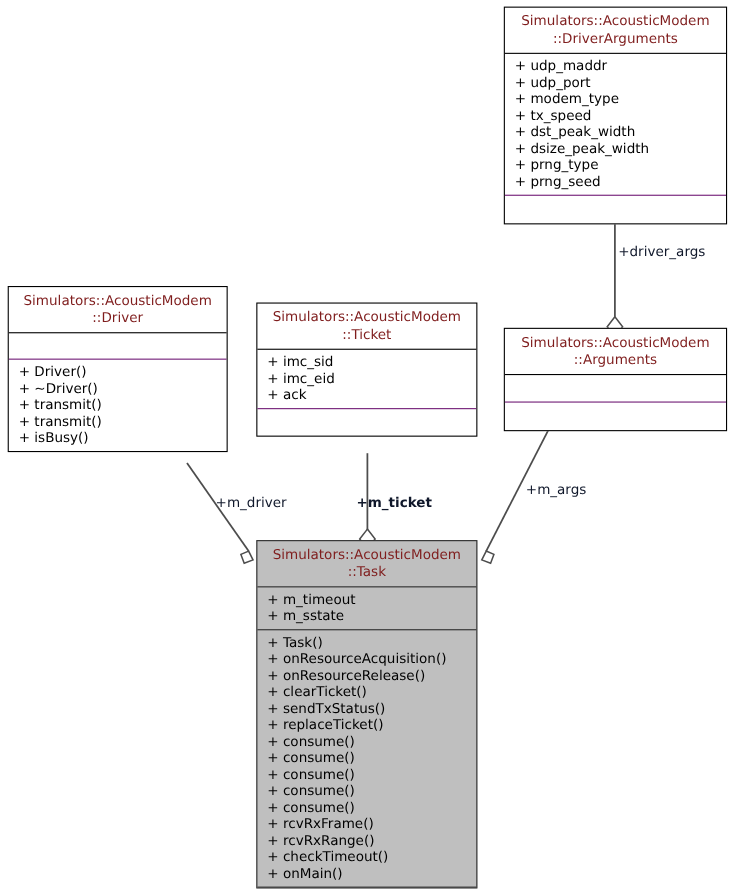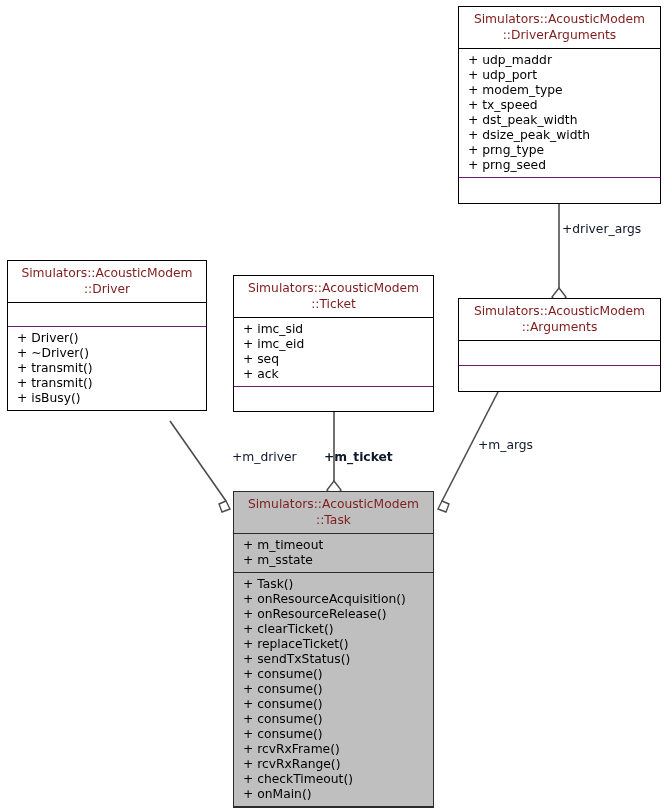--- a/index.html
+++ b/index.html
@@ -95,21 +95,21 @@
       <polygon points="334,481 327,490 334,499 341,490" fill="#ffffff" stroke="#4d4d4d" stroke-width="1.4"></polygon>
     </g>
 
     <g>
       <line x1="500" y1="388" x2="442" y2="501" stroke="#4d4d4d" stroke-width="1.6"></line>
       <polygon points="442,501 438,509 446,512 449,504" fill="#ffffff" stroke="#4d4d4d" stroke-width="1.4"></polygon>
     </g>
   </svg>
 
   <div class="edge-label" style="left:562px; top:222px;">+driver_args</div>
-  <div class="edge-label" style="left:196px; top:450px;margin-left:36px;">+m_driver</div>
+  <div class="edge-label" style="left:196px; top:450px;">+m_driver</div>
   <div class="edge-label" style="left:324px; top:450px;font-weight:bold;">+m_ticket</div>
   <div class="edge-label" style="left:478px; top:438px;">+m_args</div>
 
   <div class="uml-class" style="left:458px; top:6px; width:203px;">
     <div class="uml-title">Simulators::AcousticModem
 ::DriverArguments</div>
     <div class="uml-section">
       <div class="uml-row">+ udp_maddr</div>
       <div class="uml-row">+ udp_port</div>
       <div class="uml-row">+ modem_type</div>
@@ -134,21 +134,20 @@
       <div class="uml-row">+ isBusy()</div>
     </div>
   </div>
 
   <div class="uml-class" style="left:233px; top:275px; width:201px;">
     <div class="uml-title">Simulators::AcousticModem
 ::Ticket</div>
     <div class="uml-section">
       <div class="uml-row">+ imc_sid</div>
       <div class="uml-row">+ imc_eid</div>
-      <div class="uml-row">+ seq</div>
       <div class="uml-row">+ ack</div>
     </div>
     <div class="uml-section empty last" style="height:24px;"></div>
   </div>
 
   <div class="uml-class" style="left:458px; top:298px; width:203px;">
     <div class="uml-title">Simulators::AcousticModem
 ::Arguments</div>
     <div class="uml-section empty" style="height:25px;"></div>
     <div class="uml-section empty last" style="height:25px;"></div>
@@ -159,22 +158,22 @@
 ::Task</div>
     <div class="uml-section">
       <div class="uml-row">+ m_timeout</div>
       <div class="uml-row">+ m_sstate</div>
     </div>
     <div class="uml-section last">
       <div class="uml-row">+ Task()</div>
       <div class="uml-row">+ onResourceAcquisition()</div>
       <div class="uml-row">+ onResourceRelease()</div>
       <div class="uml-row">+ clearTicket()</div>
+      <div class="uml-row">+ sendTxStatus()</div>
       <div class="uml-row">+ replaceTicket()</div>
-      <div class="uml-row">+ sendTxStatus()</div>
       <div class="uml-row">+ consume()</div>
       <div class="uml-row">+ consume()</div>
       <div class="uml-row">+ consume()</div>
       <div class="uml-row">+ consume()</div>
       <div class="uml-row">+ consume()</div>
       <div class="uml-row">+ rcvRxFrame()</div>
       <div class="uml-row">+ rcvRxRange()</div>
       <div class="uml-row">+ checkTimeout()</div>
       <div class="uml-row">+ onMain()</div>
     </div>

